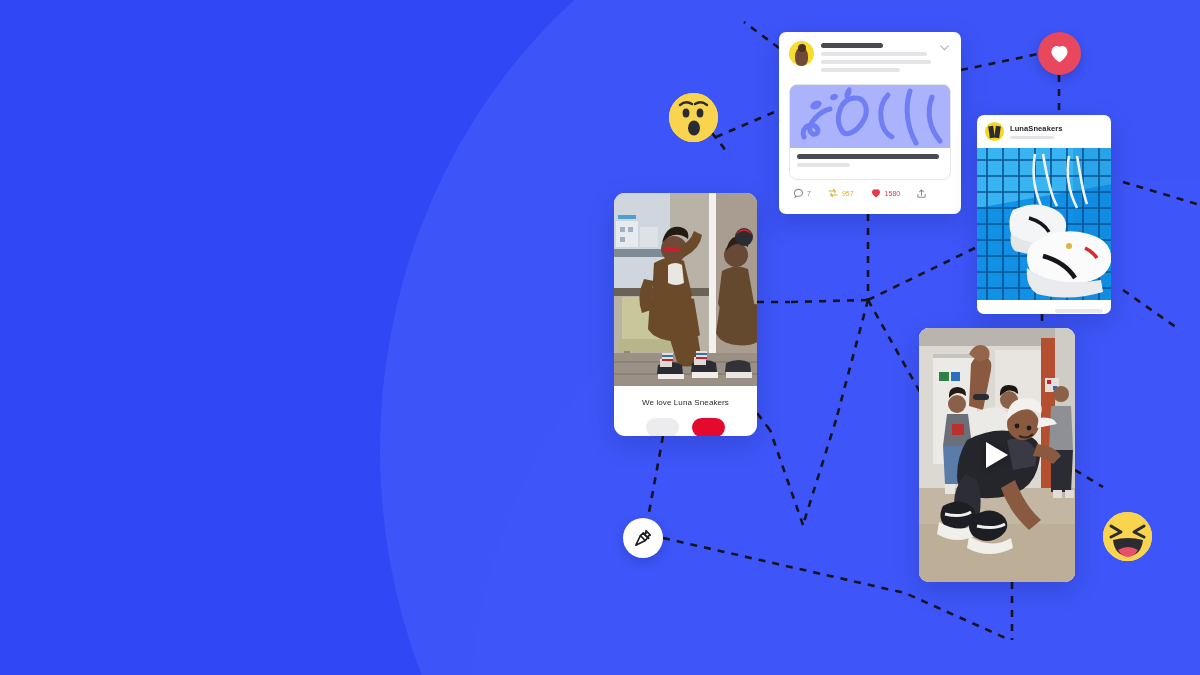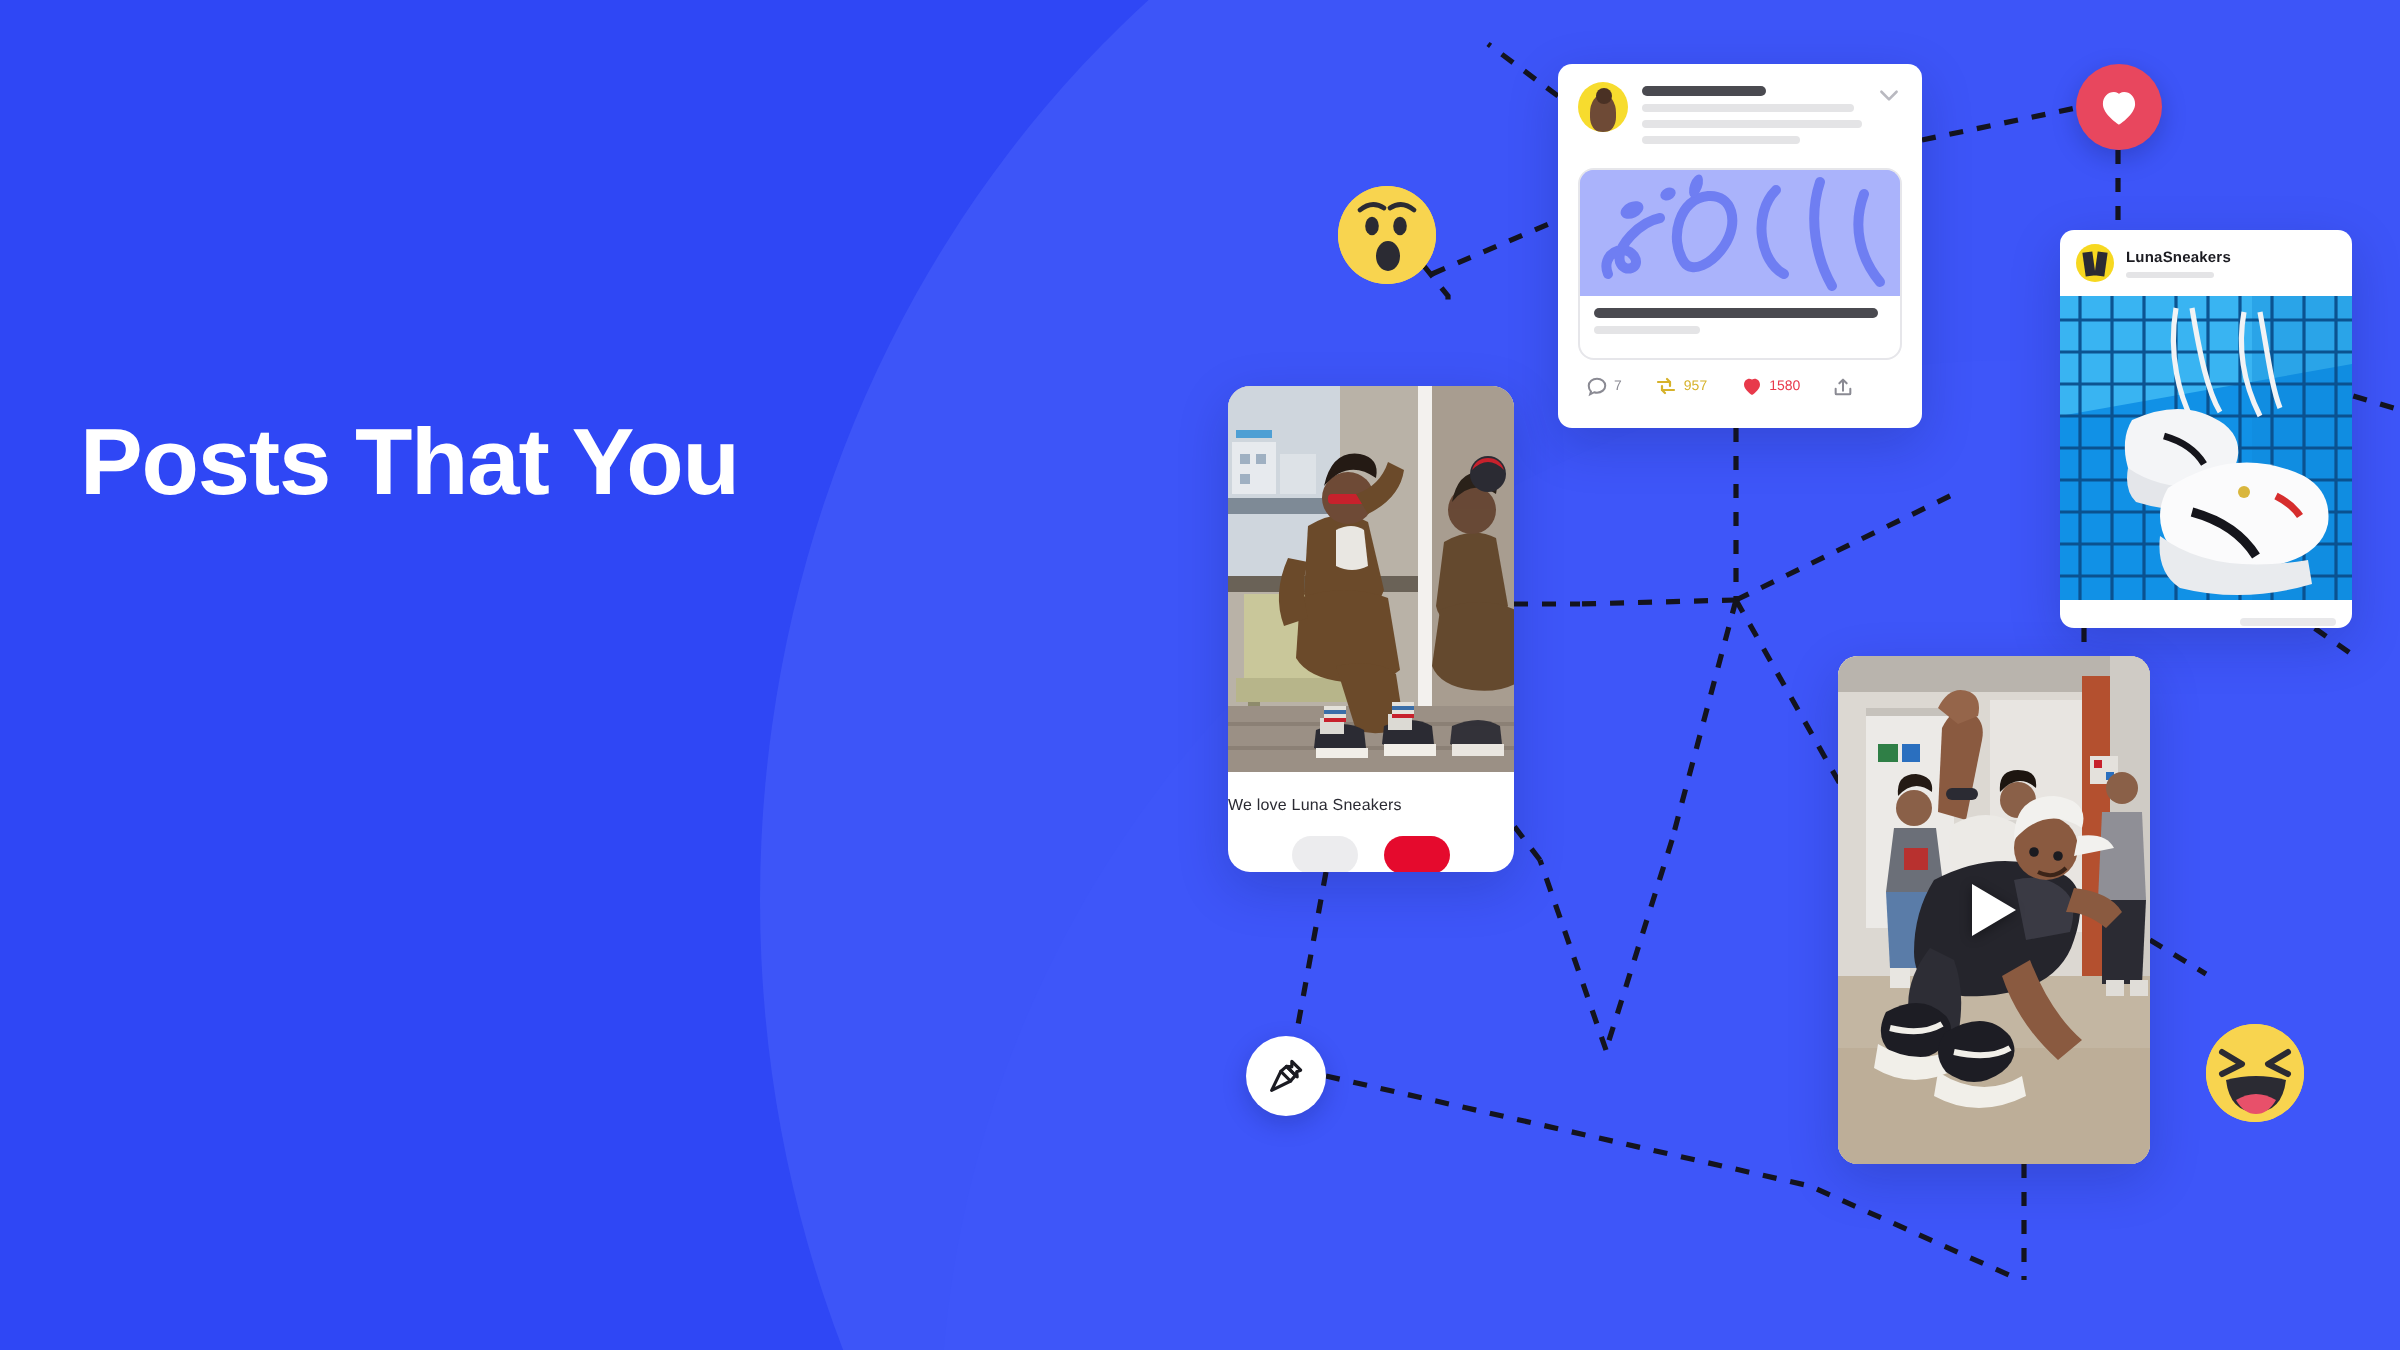--- a/index.html
+++ b/index.html
@@ -97,33 +97,33 @@
   .tw-act.rt { color:#d6b22a; }
   .tw-act.lk { color:#e8394b; }
 
   
   #tinder-card {
     left:614px; top:193px; width:143px; height:243px;
     border-radius:11px; overflow:hidden;
   }
   #tinder-card .photo { height:193px; position:relative; overflow:hidden; }
   #tinder-card .cap {
-    text-align:left; font-size:8px; color:#2b2b33;
+    text-align:center; font-size:8px; color:#2b2b33;
     padding-top:12px; letter-spacing:.1px;
   }
   #tinder-card .btns {
     display:flex; justify-content:center; gap:13px; margin-top:11px;
   }
   #tinder-card .pill { width:33px; height:19px; border-radius:11px; }
   #tinder-card .pill.g { background:#ececee; }
   #tinder-card .pill.r { background:#e50a2d; }
 
   
   #ig-card {
-    left:1030px; top:115px; width:146px; height:199px;
+    left:977px; top:115px; width:134px; height:199px;
     border-radius:7px; overflow:hidden;
   }
   .ig-head { display:flex; align-items:center; gap:6px; padding:7px 8px; }
   .ig-avatar {
     width:19px; height:19px; border-radius:50%; background:#f7d820;
     position:relative; overflow:hidden; flex:0 0 auto;
   }
   .ig-avatar::before{
     content:""; position:absolute; left:4px; top:4px; width:5px; height:12px;
     background:#2b2b33; transform:rotate(-8deg);
@@ -216,21 +216,20 @@
 
       <path d="M1012 582 L1012 640"></path>
 
       <path d="M1123 182 L1200 205"></path>
 
       <path d="M779 48 L744 22"></path>
     </g>
   </svg>
 
   <div class="headline">
-    <span class="line">Posts That You</span>
   </div>
 
   <div class="card shadow" id="tw-card">
     <div class="tw-head">
       <div class="tw-avatar"></div>
       <div class="tw-lines">
         <div class="sk dark"></div>
         <div class="sk" style="width:96%"></div>
         <div class="sk" style="width:100%"></div>
         <div class="sk" style="width:72%"></div>

